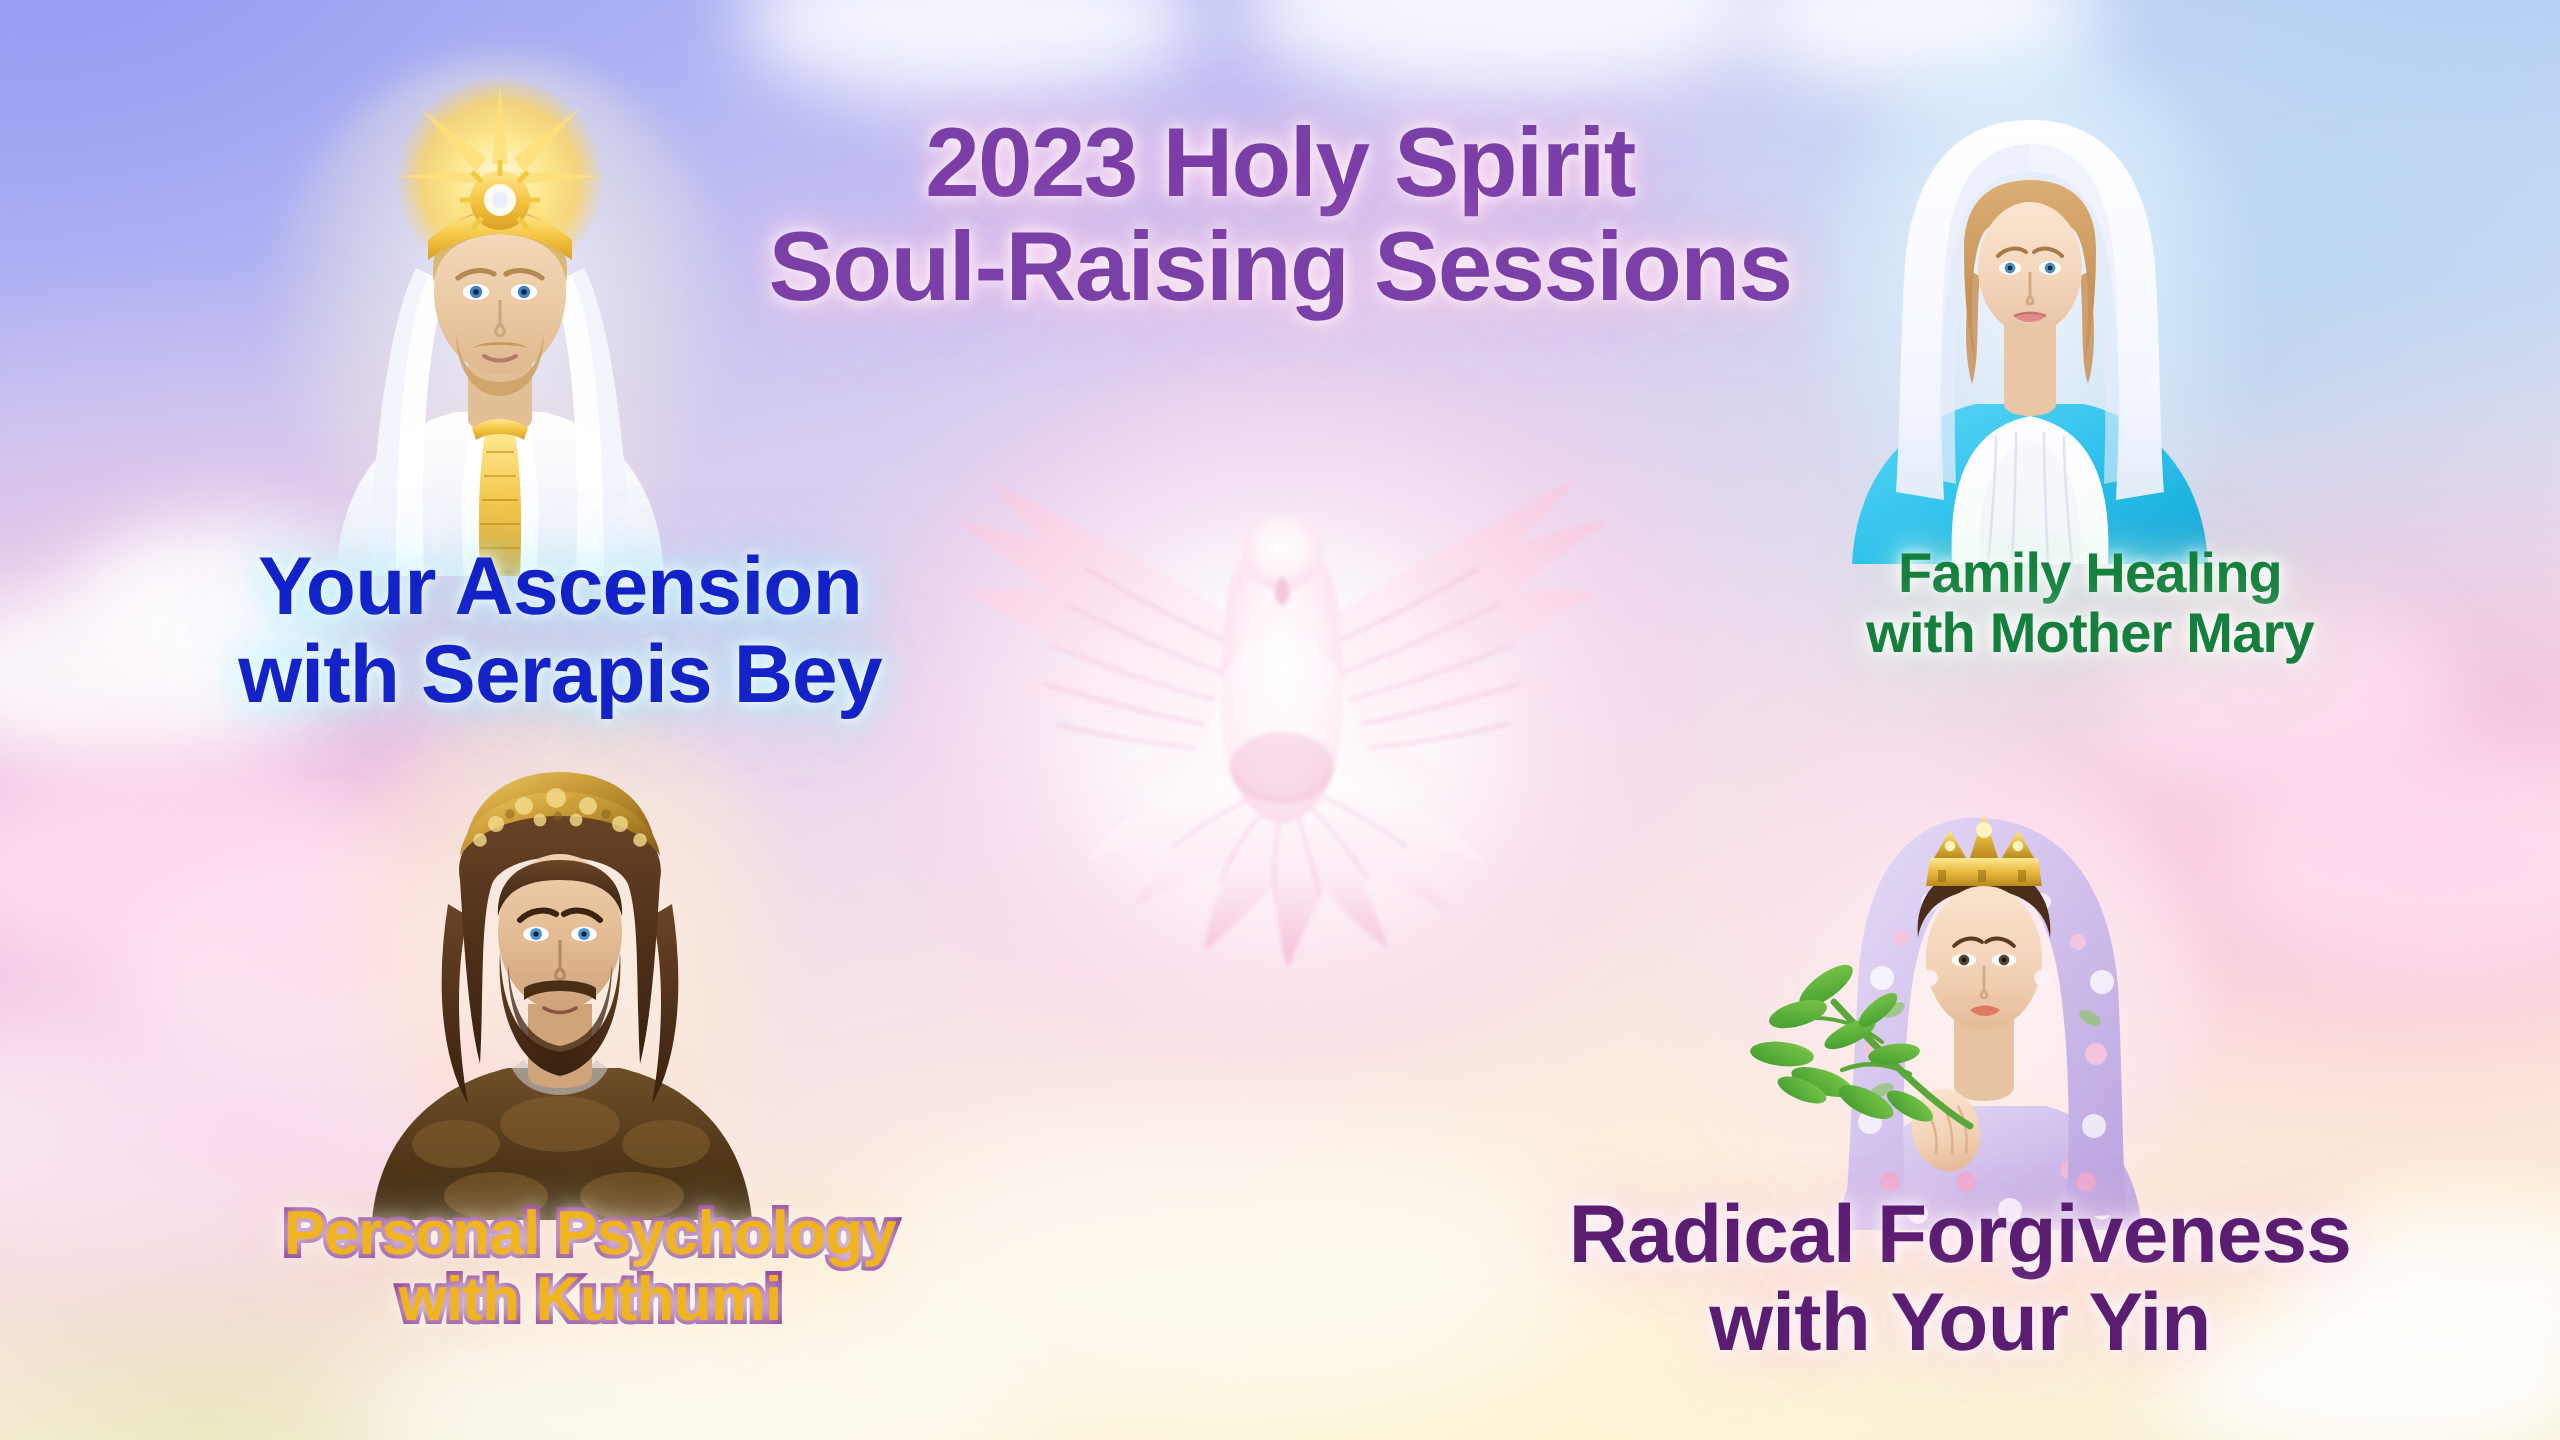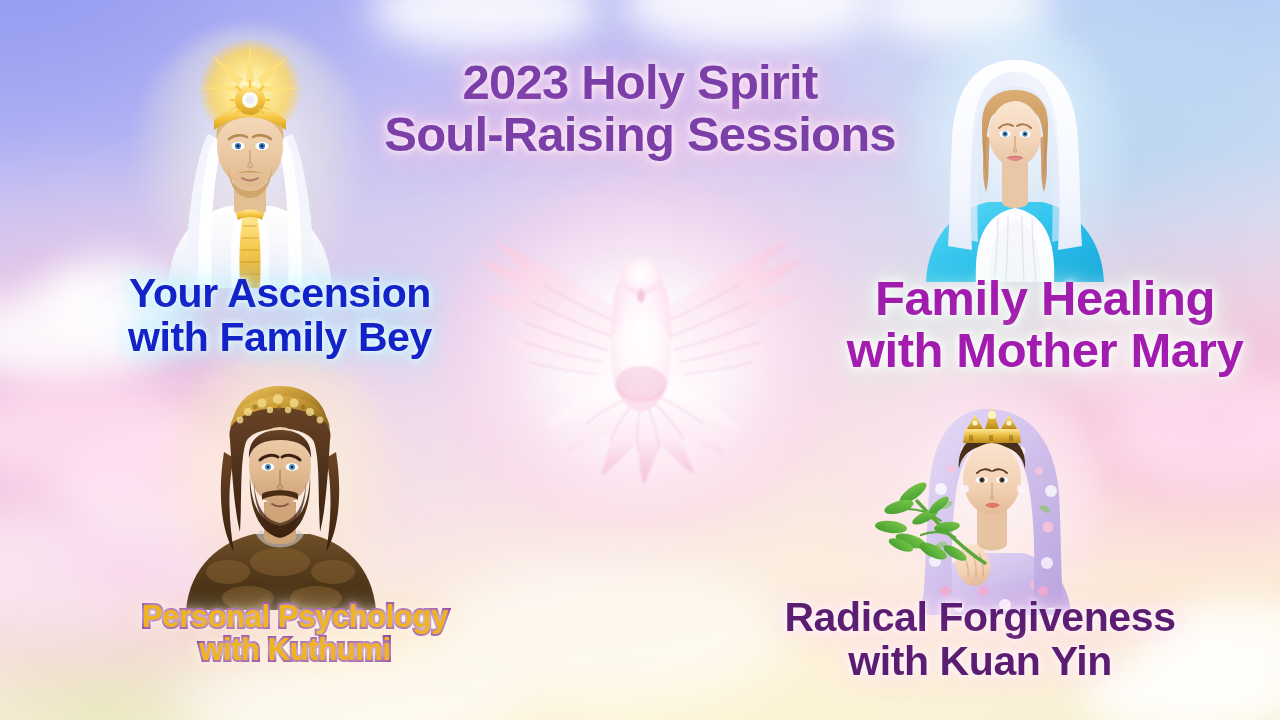--- a/index.html
+++ b/index.html
@@ -192,22 +192,22 @@
     text-shadow:
       0 0 6px rgba(255,255,255,0.98),
       0 0 13px rgba(190,250,255,0.95),
       0 0 24px rgba(160,240,255,0.8),
       0 0 40px rgba(150,235,255,0.5);
   }
 
   #label-mary {
     left:830px; top:256px;
     width:430px;
-    font-size:49px;
-    color:#a21caf;
+    font-size:28px;
+    color:#15803d;
     text-shadow:
       0 0 6px rgba(255,255,255,0.99),
       0 0 13px rgba(255,255,255,0.95),
       0 0 24px rgba(225,255,235,0.8),
       0 0 40px rgba(215,255,230,0.5);
   }
 
   #label-kuthumi {
     left:45px; top:584px;
     width:500px;
@@ -784,24 +784,24 @@
           <ellipse cx="84" cy="120" rx="12" ry="4.6" transform="rotate(-40 84 120)"></ellipse>
         </g>
       </g>
     </svg>
   </div>
 
   <div class="label" id="title">2023 Holy Spirit
 Soul-Raising Sessions</div>
 
   <div class="label" id="label-serapis">Your Ascension
-with Family Bey</div>
+with Serapis Bey</div>
 
   <div class="label" id="label-mary">Family Healing
 with Mother Mary</div>
 
   <div class="label" id="label-kuthumi">Personal Psychology
 with Kuthumi</div>
 
   <div class="label" id="label-kuanyin">Radical Forgiveness
-with Kuan Yin</div>
+with Your Yin</div>
 
 </div>
 
 </body></html>

